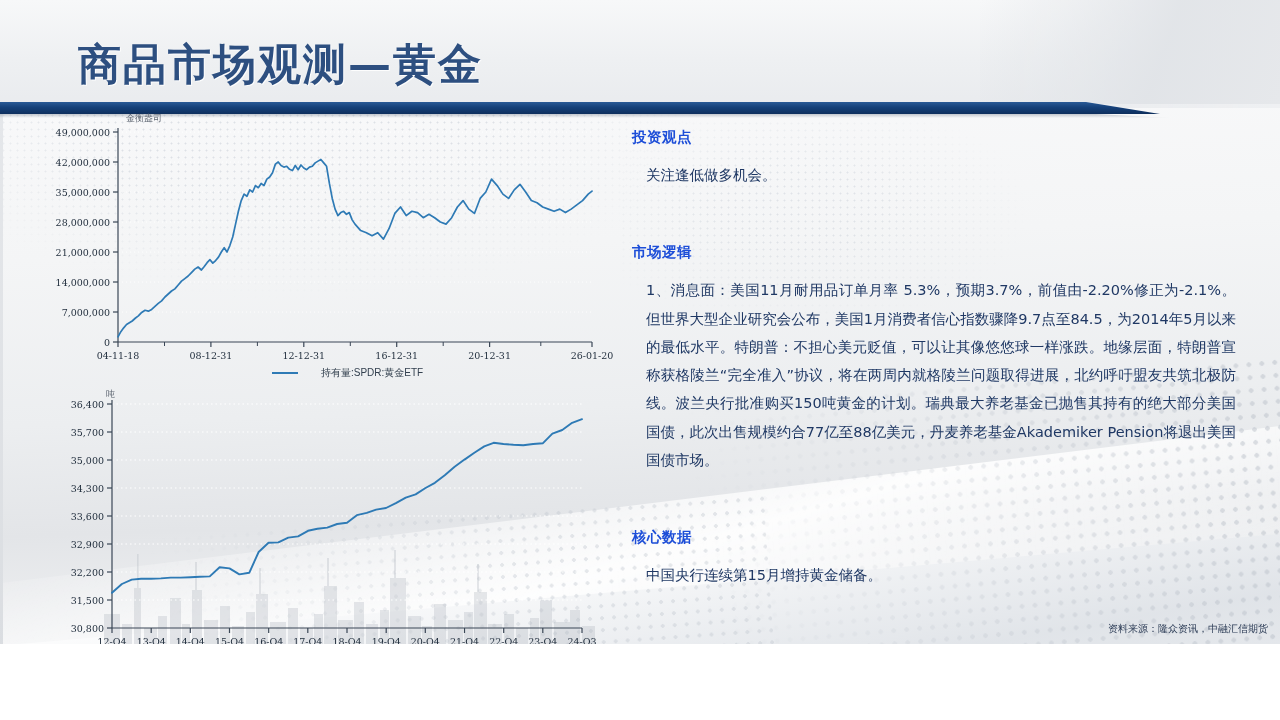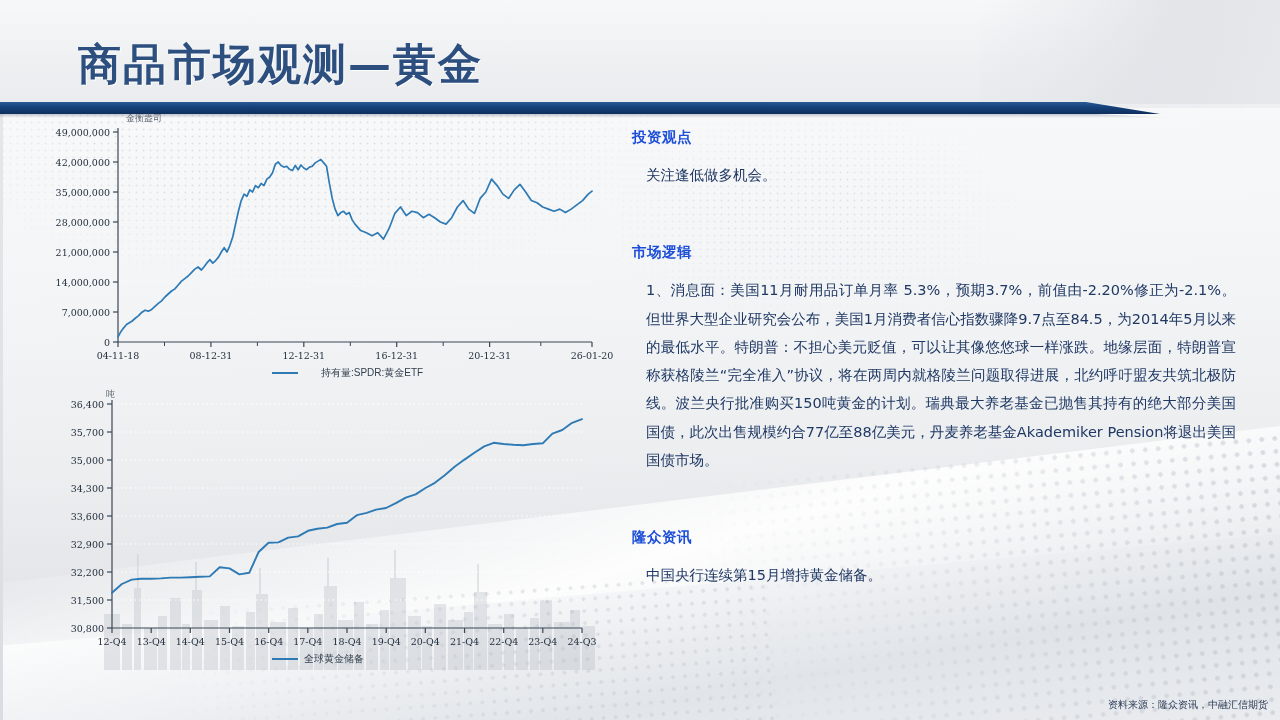--- a/index.html
+++ b/index.html
@@ -4,21 +4,21 @@
 <style>
   * { box-sizing: border-box; }
   html, body {
     margin: 0; padding: 0;
     width: 1280px; height: 720px;
     overflow: hidden;
     font-family: "Liberation Sans", "DejaVu Sans", sans-serif;
   }
   #slide {
     position: relative;
-    width: 1280px; height: 720px;
+    width: 1280px; height: 644px;
     background: #ffffff;
     overflow: hidden;
   }
 
   
   .bg-base {
     position: absolute; inset: 0;
     background:
       linear-gradient(178deg, #fbfbfc 0%, #f4f5f6 38%, #eceef0 62%, #e3e5e8 78%, #f4f5f6 100%);
   }
@@ -370,20 +370,20 @@
 
     <div class="sec-gap-lg"></div>
 
     <div class="sec-head">市场逻辑</div>
     <div class="sec-body" id="market-logic-body">
         <div>1、消息面：美国11月耐用品订单月率 5.3%，预期3.7%，前值由-2.20%修正为-2.1%。但世界大型企业研究会公布，美国1月消费者信心指数骤降9.7点至84.5，为2014年5月以来的最低水平。特朗普：不担心美元贬值，可以让其像悠悠球一样涨跌。地缘层面，特朗普宣称获格陵兰“完全准入”协议，将在两周内就格陵兰问题取得进展，北约呼吁盟友共筑北极防线。波兰央行批准购买150吨黄金的计划。瑞典最大养老基金已抛售其持有的绝大部分美国国债，此次出售规模约合77亿至88亿美元，丹麦养老基金Akademiker Pension将退出美国国债市场。</div>
       </div>
 
     <div class="sec-gap-lg"></div>
 
-    <div class="sec-head">隆众资讯</div>
+    <div class="sec-head">核心数据</div>
     <div class="sec-body">中国央行连续第15月增持黄金储备。</div>
 
   </div>
 
   <div class="footer-src">资料来源：隆众资讯，中融汇信期货</div>
 
 </div>
 
 </body></html>

